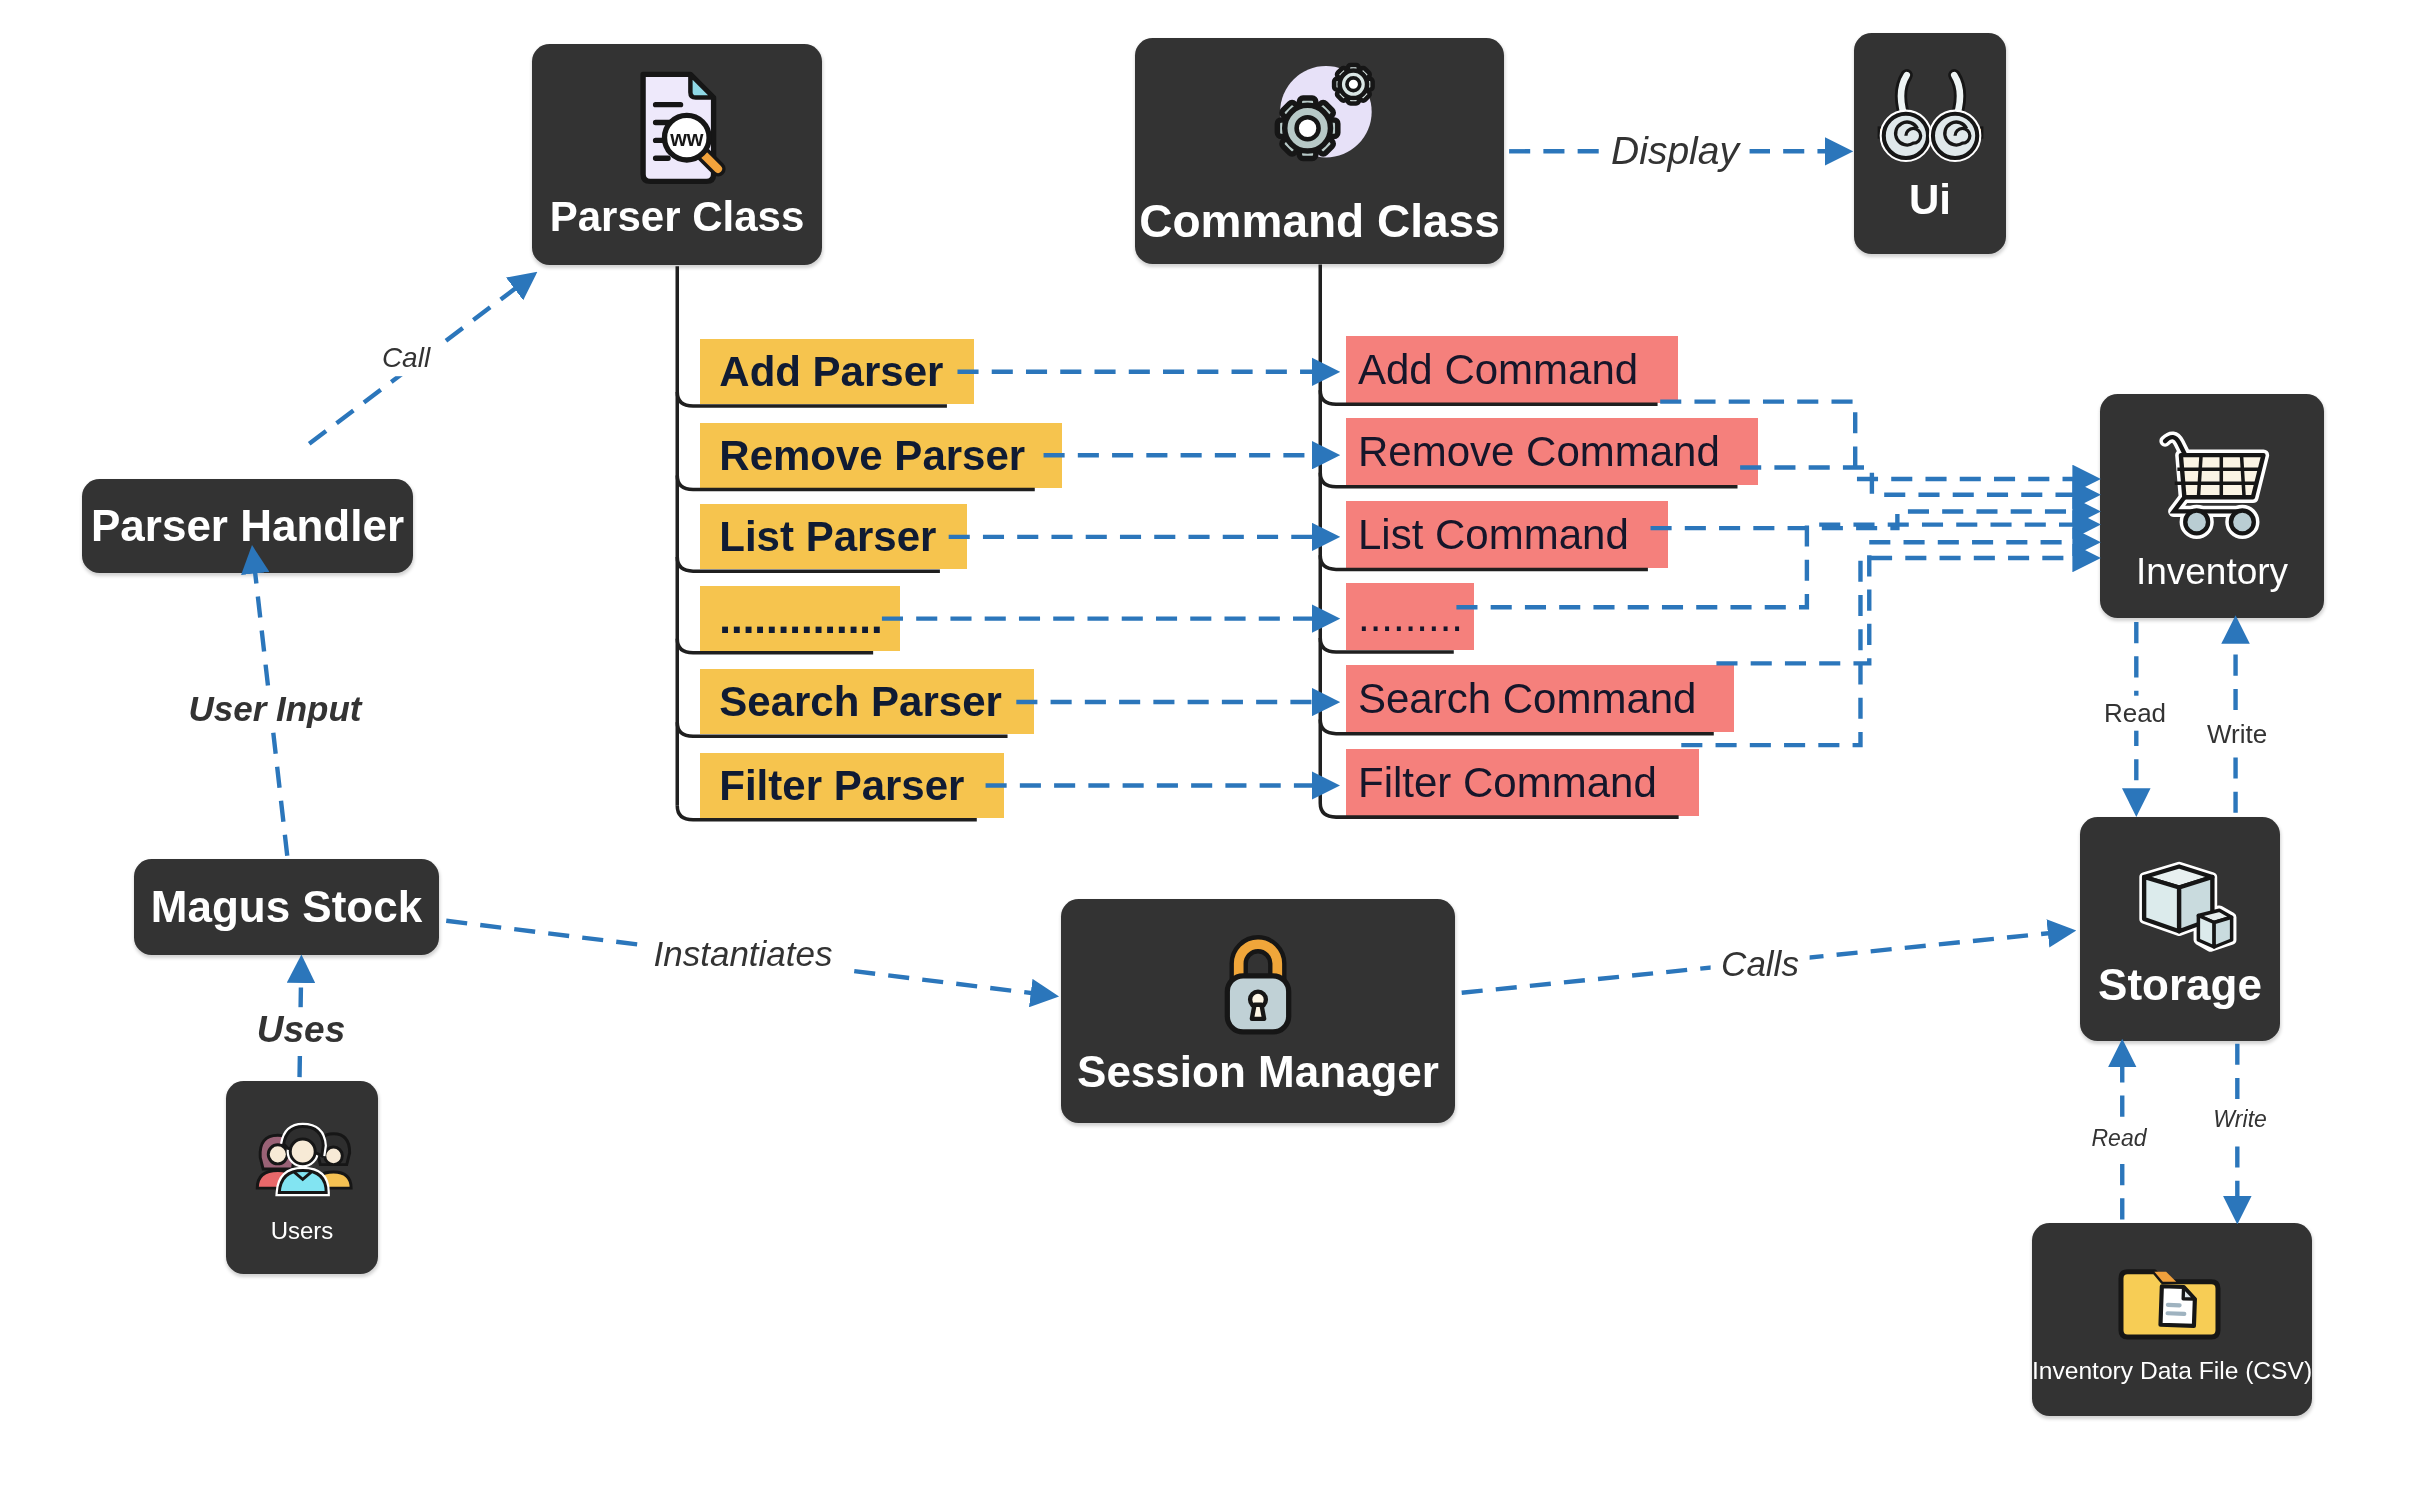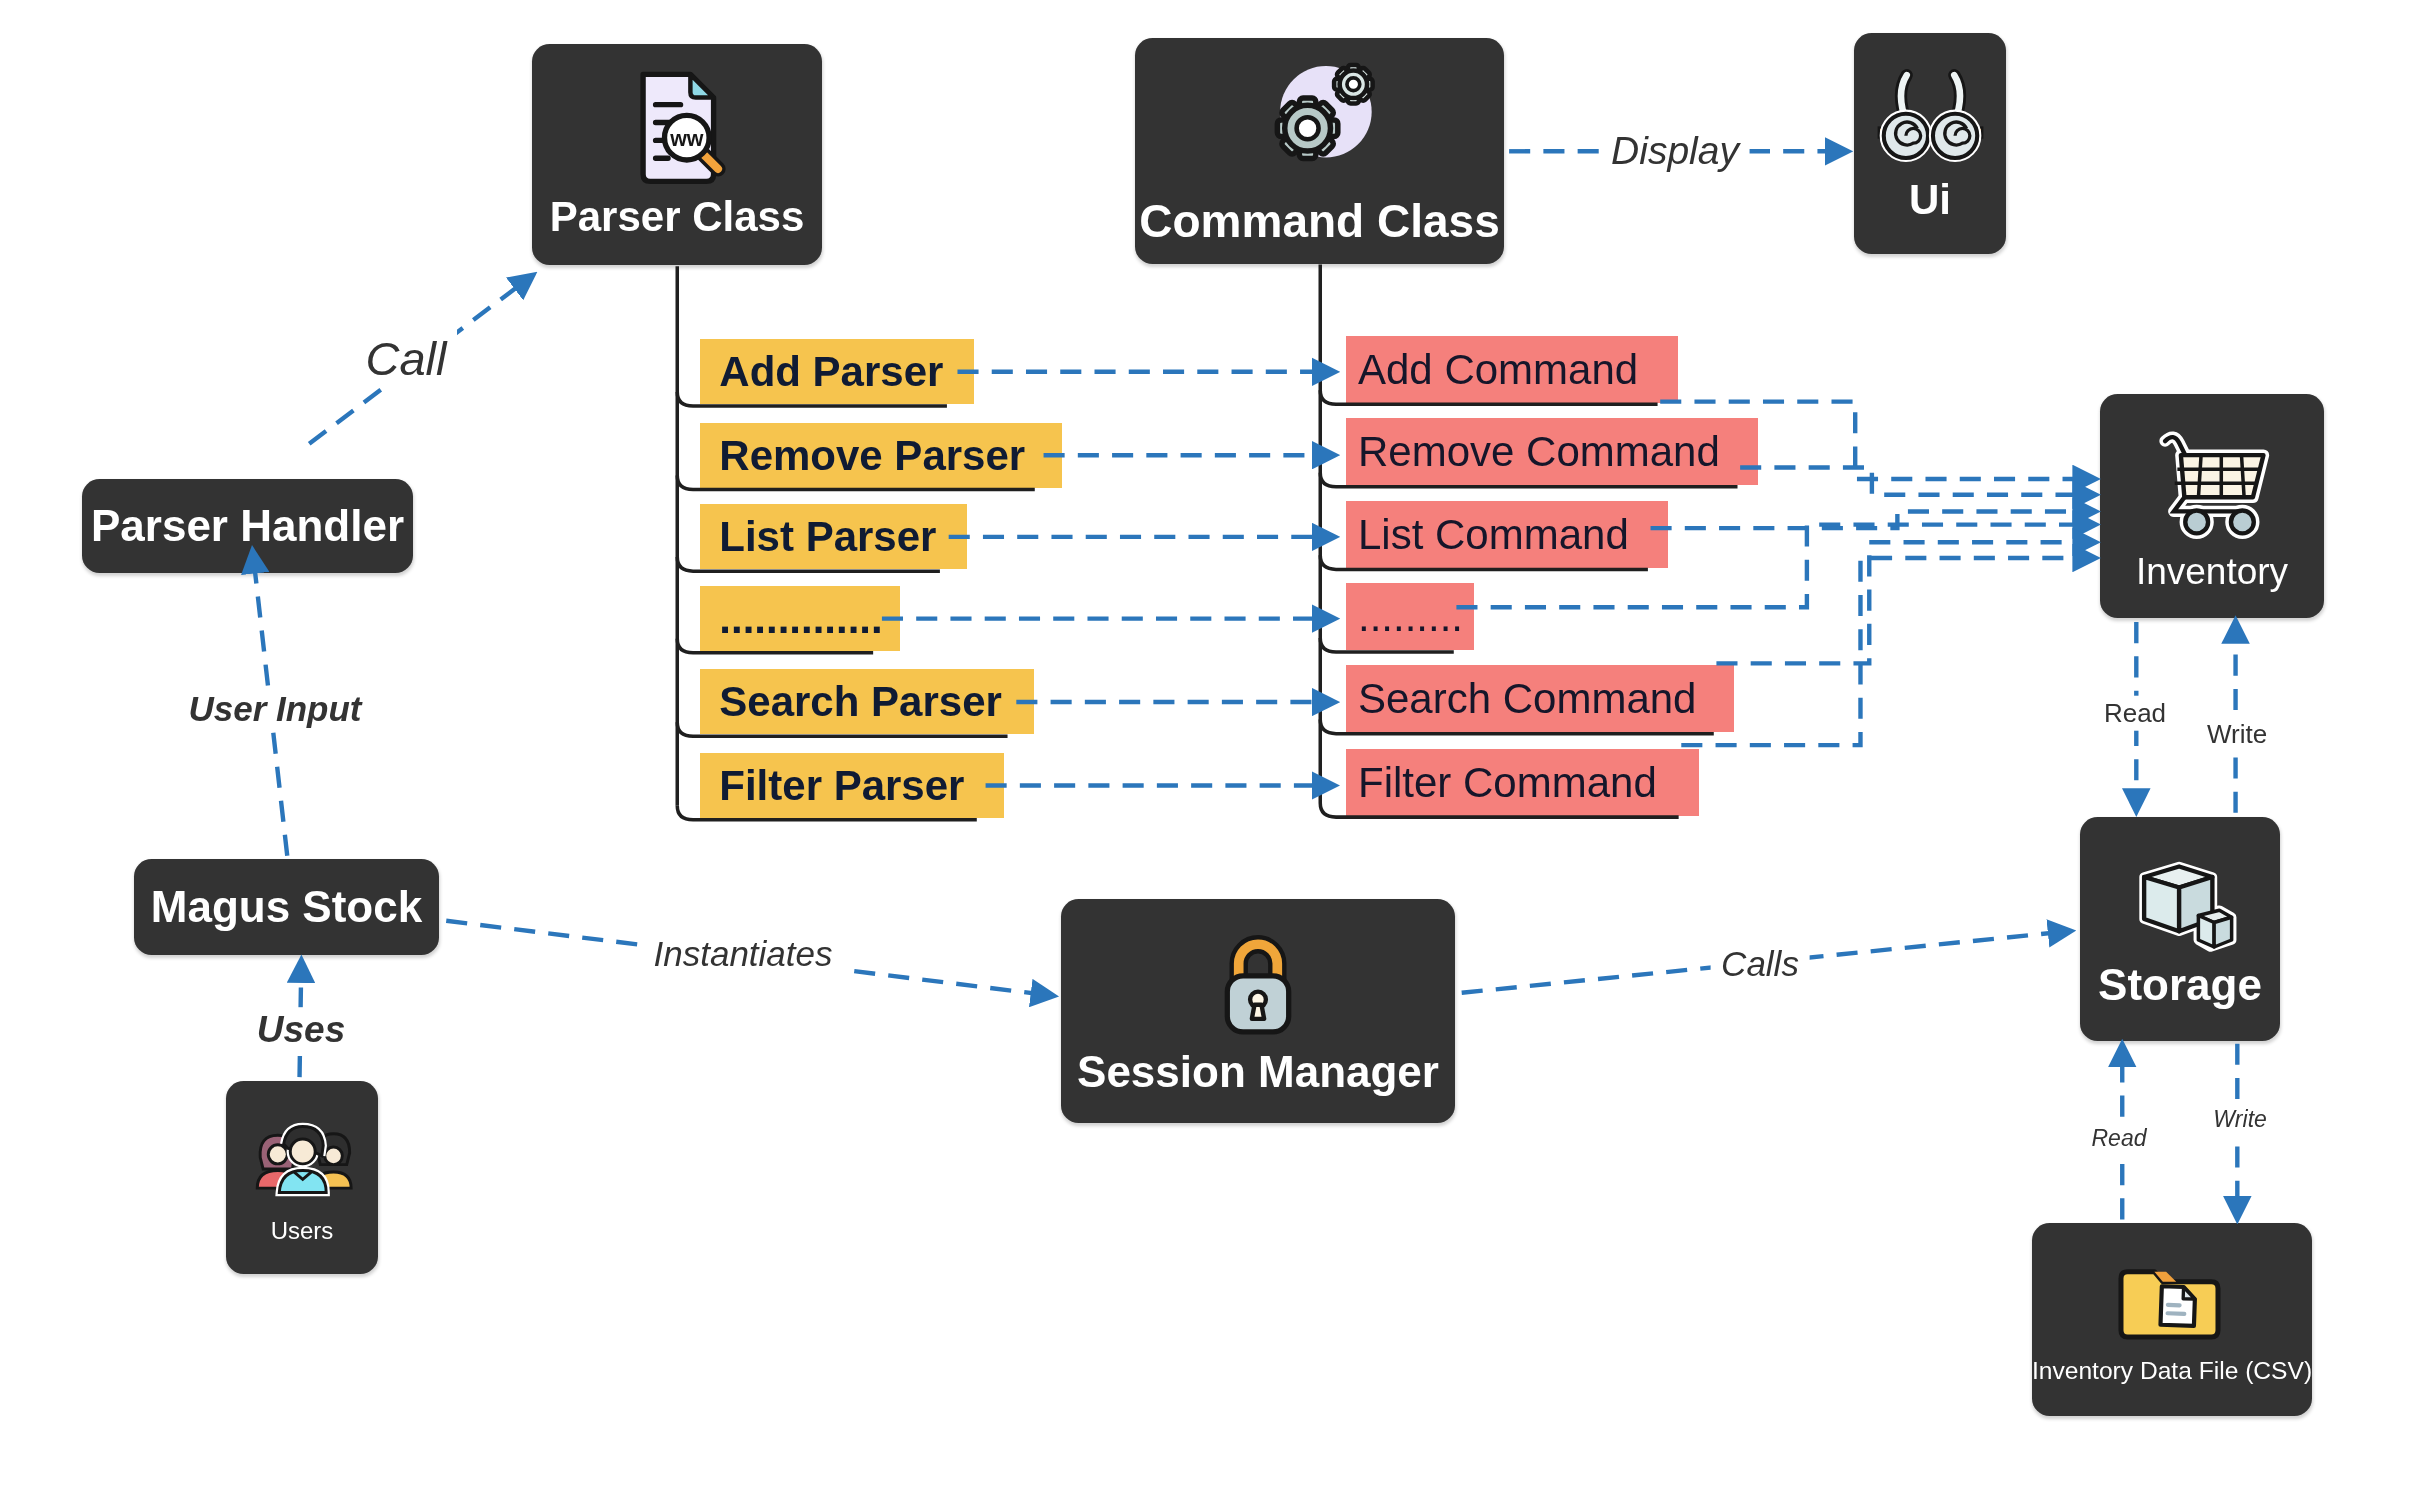--- a/index.html
+++ b/index.html
@@ -38,21 +38,21 @@
   .yitem{background:var(--parser-item-bg);color:var(--parser-item-text);
     font-weight:bold;font-size:42px;height:65px;padding-left:19.3px;}
   .ritem{background:var(--command-item-bg);color:var(--command-item-text);
     font-weight:normal;font-size:42px;height:67px;padding-left:12px;}
   #edge-layer{position:absolute;left:0;top:0;width:2413px;height:1506px;z-index:2;pointer-events:none;}
   .dash{stroke:var(--connector-blue);stroke-width:5;fill:none;stroke-dasharray:24 15;}
   .trunk{stroke:var(--line-dark);stroke-width:4;fill:none;}
   .arrowhead{fill:var(--connector-blue);}
   .elabel{position:absolute;transform:translate(-50%,-50%);background:var(--background);
     color:var(--edge-label-text);font-style:italic;padding:1.8px 10.5px;white-space:nowrap;z-index:3;}
-  #lbl-call{left:406px;top:358px;font-size:47px;}
+  #lbl-call{left:406px;top:358px;font-size:28px;}
   #lbl-display{left:1675px;top:151px;font-size:39px;}
   #lbl-user-input{left:275px;top:709px;font-size:35px;font-weight:bold;}
   #lbl-uses{left:301px;top:1030px;font-size:37px;font-weight:bold;}
   #lbl-instantiates{left:743px;top:954px;font-size:35px;}
   #lbl-calls{left:1760px;top:964px;font-size:35px;}
   #lbl-read-top{left:2135px;top:713px;font-size:26px;font-style:normal;}
   #lbl-write-top{left:2237px;top:734px;font-size:26px;font-style:normal;}
   #lbl-read-bottom{left:2119px;top:1138px;font-size:23px;}
   #lbl-write-bottom{left:2240px;top:1119px;font-size:23px;}
 </style>

